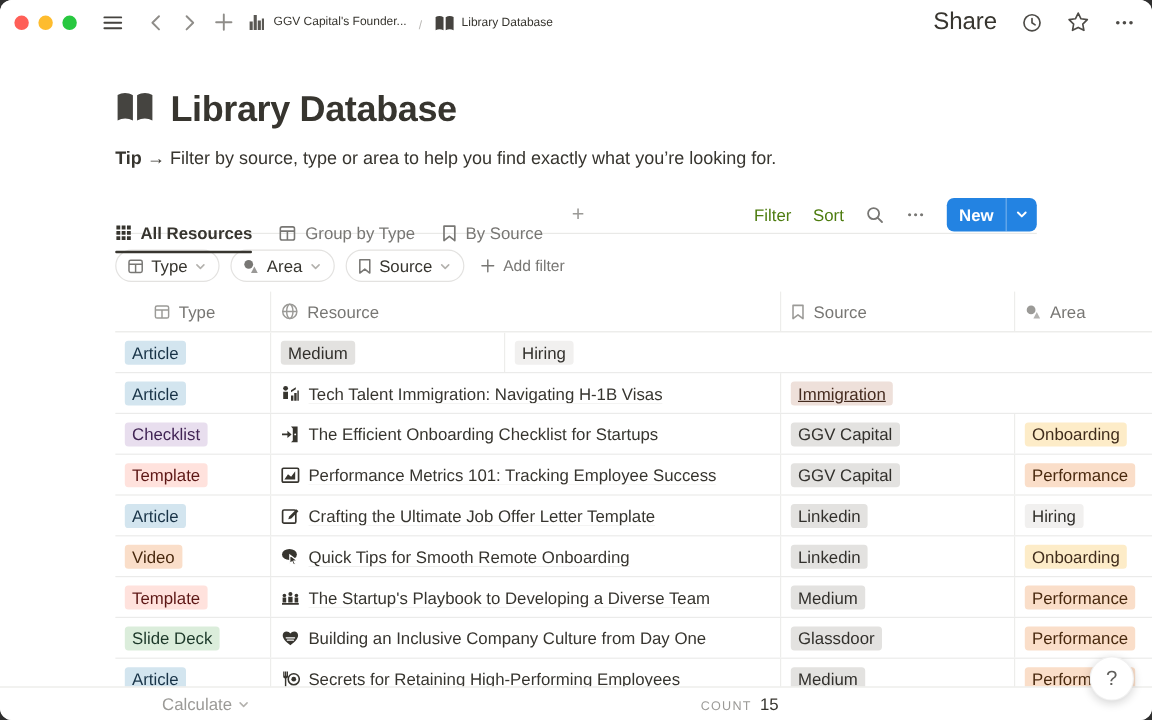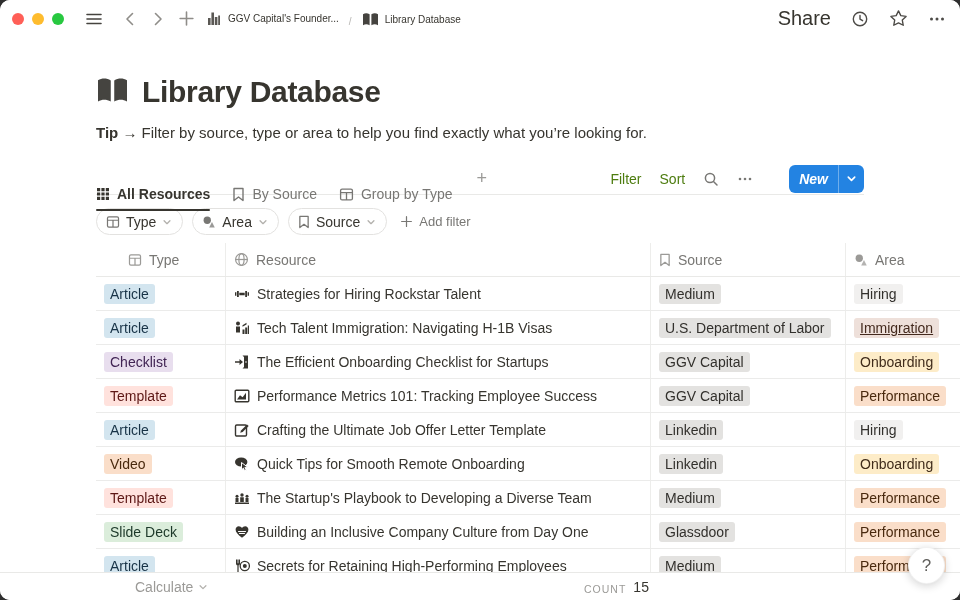--- a/index.html
+++ b/index.html
@@ -35,21 +35,21 @@
   .toolbar { position:relative; margin-top:21px; width:768px; height:33px; border-bottom:1px solid #e9e9e7; display:flex; align-items:center; }
   .tabs { display:flex; align-items:center; gap:22px; height:100%; }
   .tab { position:relative; display:flex; align-items:center; gap:7px; font-size:14px; color:#787774; height:100%; cursor:pointer; white-space:nowrap;margin-top:32px; }
   .tab.active { color:#37352f; font-weight:600; }
   .tab.active::after { content:""; position:absolute; left:0; right:0; bottom:-1px; height:2px; background:#37352f; border-radius:1px; }
   .tab .ticon { display:flex; align-items:center; color:inherit; }
   .add-view { color:#9b9a97; font-size:18px; margin-left:2px; cursor:pointer; line-height:1; }
   .toolbar-right { position:absolute; right:0; top:0; height:33px; display:flex; align-items:center; gap:18px; }
   .tool-label { font-size:14px; color:#4d7c0f; cursor:pointer; }
   .tool-icon { color:#787774; display:flex; align-items:center; cursor:pointer; }
-  .new-btn { display:flex; align-items:stretch; height:28px; border-radius:6px; overflow:hidden; cursor:pointer; margin-left:18px;font-style:italic; }
+  .new-btn { display:flex; align-items:stretch; height:28px; border-radius:6px; overflow:hidden; cursor:pointer; margin-left:0; }
   .new-main { color:#fff; font-size:14px; font-weight:600; display:flex; align-items:center; padding:0 10px; }
   .new-chevron { display:flex; align-items:center; padding:0 7px; border-left:1px solid rgba(255,255,255,0.35); color:#fff; }
 
   
   .chips { margin-top:13px; display:flex; align-items:center; gap:9px; }
   .chip { display:flex; align-items:center; gap:6px; height:27px; padding:0 10px 0 9px; border:1px solid #e3e2e0; border-radius:20px; font-size:14px; color:#37352f; cursor:pointer; white-space:nowrap; }
   .chip .cicon { color:#787774; display:flex; align-items:center; }
   .chip .chev { color:#b3b1ad; display:flex; align-items:center; }
   .add-filter { display:flex; align-items:center; gap:6px; font-size:13px; color:#787774; cursor:pointer; margin-left:4px; }
 
@@ -175,34 +175,34 @@
         <div class="tab active">
           <span class="ticon">
             <svg width="14" height="14" viewBox="0 0 14 14" fill="currentColor">
                 <path d="M1 1h3.2v3.2H1zM5.4 1h3.2v3.2H5.4zM9.8 1H13v3.2H9.8zM1 5.4h3.2v3.2H1zM5.4 5.4h3.2v3.2H5.4zM9.8 5.4H13v3.2H9.8zM1 9.8h3.2V13H1zM5.4 9.8h3.2V13H5.4zM9.8 9.8H13V13H9.8z"></path>
               </svg>
           </span>
           <span>All Resources</span>
         </div>
         <div class="tab">
           <span class="ticon">
-            <svg width="13" height="15" viewBox="0 0 13 15" fill="none" stroke="currentColor" stroke-width="1.4" stroke-linejoin="round">
-                <path d="M2 1.5h9V13.5L6.5 10 2 13.5z"></path>
-              </svg>
-          </span>
-          <span>By Source</span>
-        </div>
-        <div class="tab">
-          <span class="ticon">
             <svg width="15" height="15" viewBox="0 0 16 16" fill="none" stroke="currentColor" stroke-width="1.4">
                 <rect x="1.7" y="2.2" width="12.6" height="11.6" rx="1.6"></rect>
                 <path d="M1.7 6h12.6M8 6v7.8"></path>
               </svg>
           </span>
           <span>Group by Type</span>
+        </div>
+        <div class="tab">
+          <span class="ticon">
+            <svg width="13" height="15" viewBox="0 0 13 15" fill="none" stroke="currentColor" stroke-width="1.4" stroke-linejoin="round">
+                <path d="M2 1.5h9V13.5L6.5 10 2 13.5z"></path>
+              </svg>
+          </span>
+          <span>By Source</span>
         </div>
         <span class="add-view">+</span>
       </div>
       <div class="toolbar-right">
         <span class="tool-label">Filter</span>
         <span class="tool-label">Sort</span>
         <span class="tool-icon">
           <svg width="16" height="16" viewBox="0 0 16 16" fill="none" stroke="currentColor" stroke-width="1.5" stroke-linecap="round">
               <circle cx="7" cy="7" r="4.6"></circle>
               <path d="M10.5 10.5 14 14"></path>
@@ -307,28 +307,20 @@
           <span>Area</span>
         </div>
       </div>
 
       <div class="tbody">
 
         <div class="trow">
           <div class="td col-type">
               <span class="tag" style="background: rgb(211, 229, 239); color: rgb(24, 51, 71);">Article</span>
             </div>
-          <div class="td col-res">
-            <span class="res-link">
-              <svg width="16" height="16" viewBox="0 0 16 16" fill="currentColor">
-                  <path d="M1 6.2h1.4v3.6H1zM3 5h1.8v6H3zM5.3 6.8h5.4v2.4H5.3zM11.2 5H13v6h-1.8zM13.6 6.2H15v3.6h-1.4z"></path>
-                </svg>
-              <span class="res-title">Strategies for Hiring Rockstar Talent</span>
-            </span>
-          </div>
           <div class="td col-src">
               <span class="tag" style="background: rgb(227, 226, 224); color: rgb(50, 48, 44);">Medium</span>
             </div>
           <div class="td col-area">
               <span class="tag" style="background: rgb(241, 240, 239); color: rgb(50, 48, 44);">Hiring</span>
             </div>
         </div>
 
         <div class="trow">
           <div class="td col-type">
@@ -336,23 +328,20 @@
             </div>
           <div class="td col-res">
             <span class="res-link">
               <svg width="16" height="16" viewBox="0 0 16 16" fill="currentColor">
                   <circle cx="4" cy="3.6" r="2"></circle>
                   <path d="M2 6.4h4v6H2zM8.5 9.5h2v4.5h-2zM11.2 7.5h2V14h-2zM13.8 5.5H15V14h-1.2zM8.5 5.2l4-2.4v1.6l-4 2.4z"></path>
                 </svg>
               <span class="res-title">Tech Talent Immigration: Navigating H-1B Visas</span>
             </span>
           </div>
-          <div class="td col-src">
-              <span class="tag" style="background: rgb(227, 226, 224); color: rgb(50, 48, 44);">U.S. Department of Labor</span>
-            </div>
           <div class="td col-area">
               <span class="tag" style="background: rgb(238, 224, 218); color: rgb(68, 42, 30); text-decoration: underline;">Immigration</span>
             </div>
         </div>
 
         <div class="trow">
           <div class="td col-type">
               <span class="tag" style="background: rgb(232, 222, 238); color: rgb(65, 36, 84);">Checklist</span>
             </div>
           <div class="td col-res">

